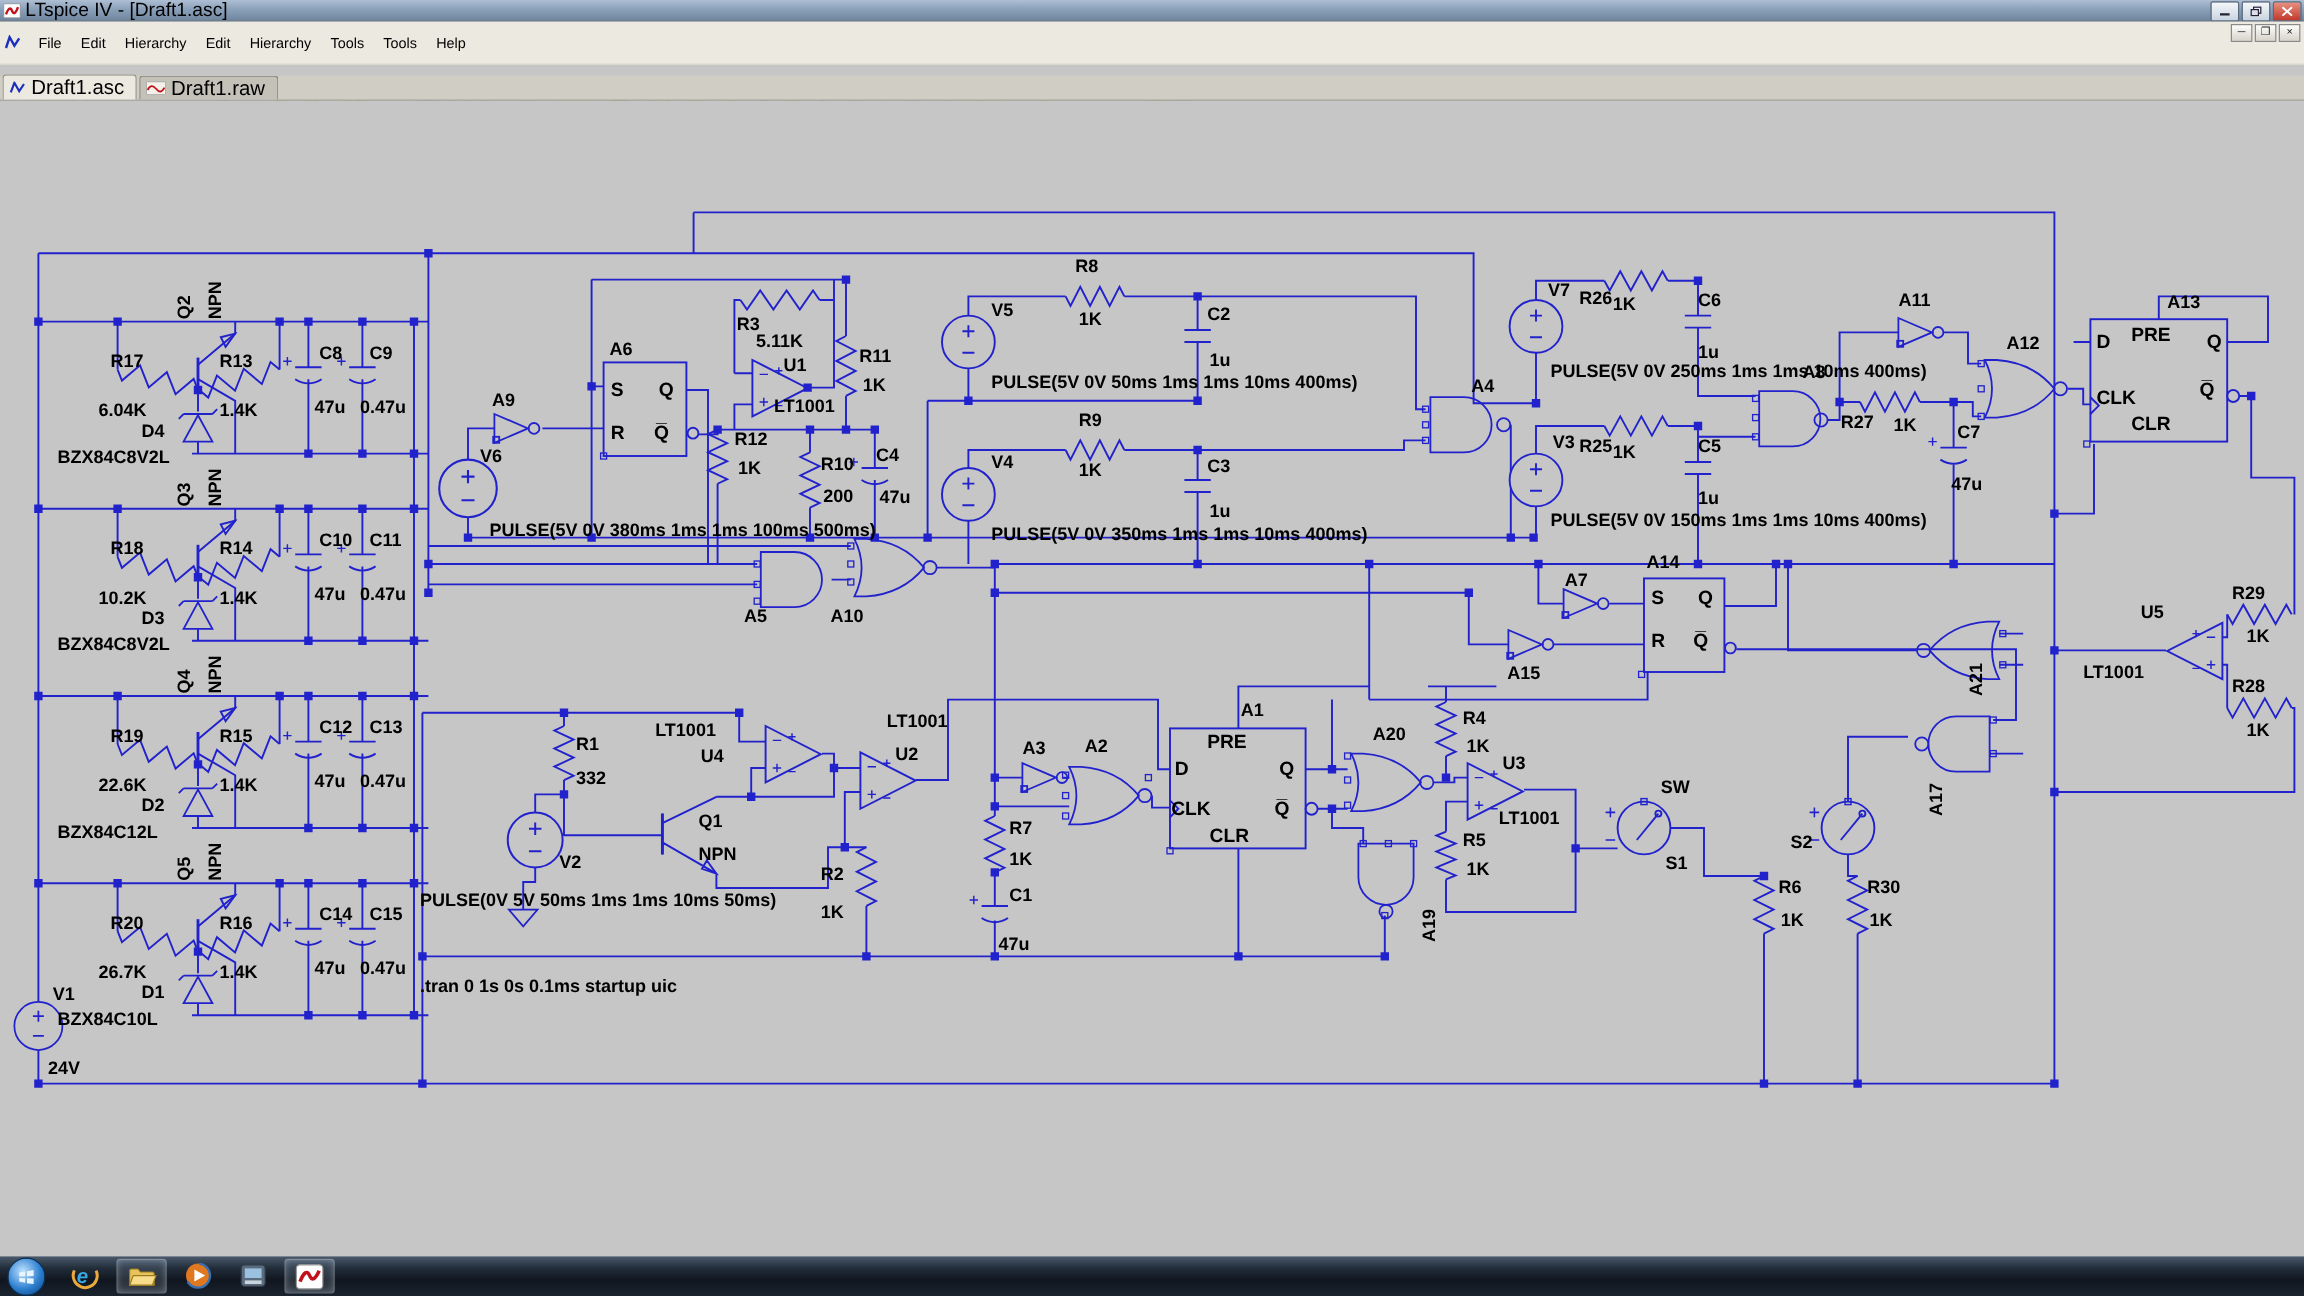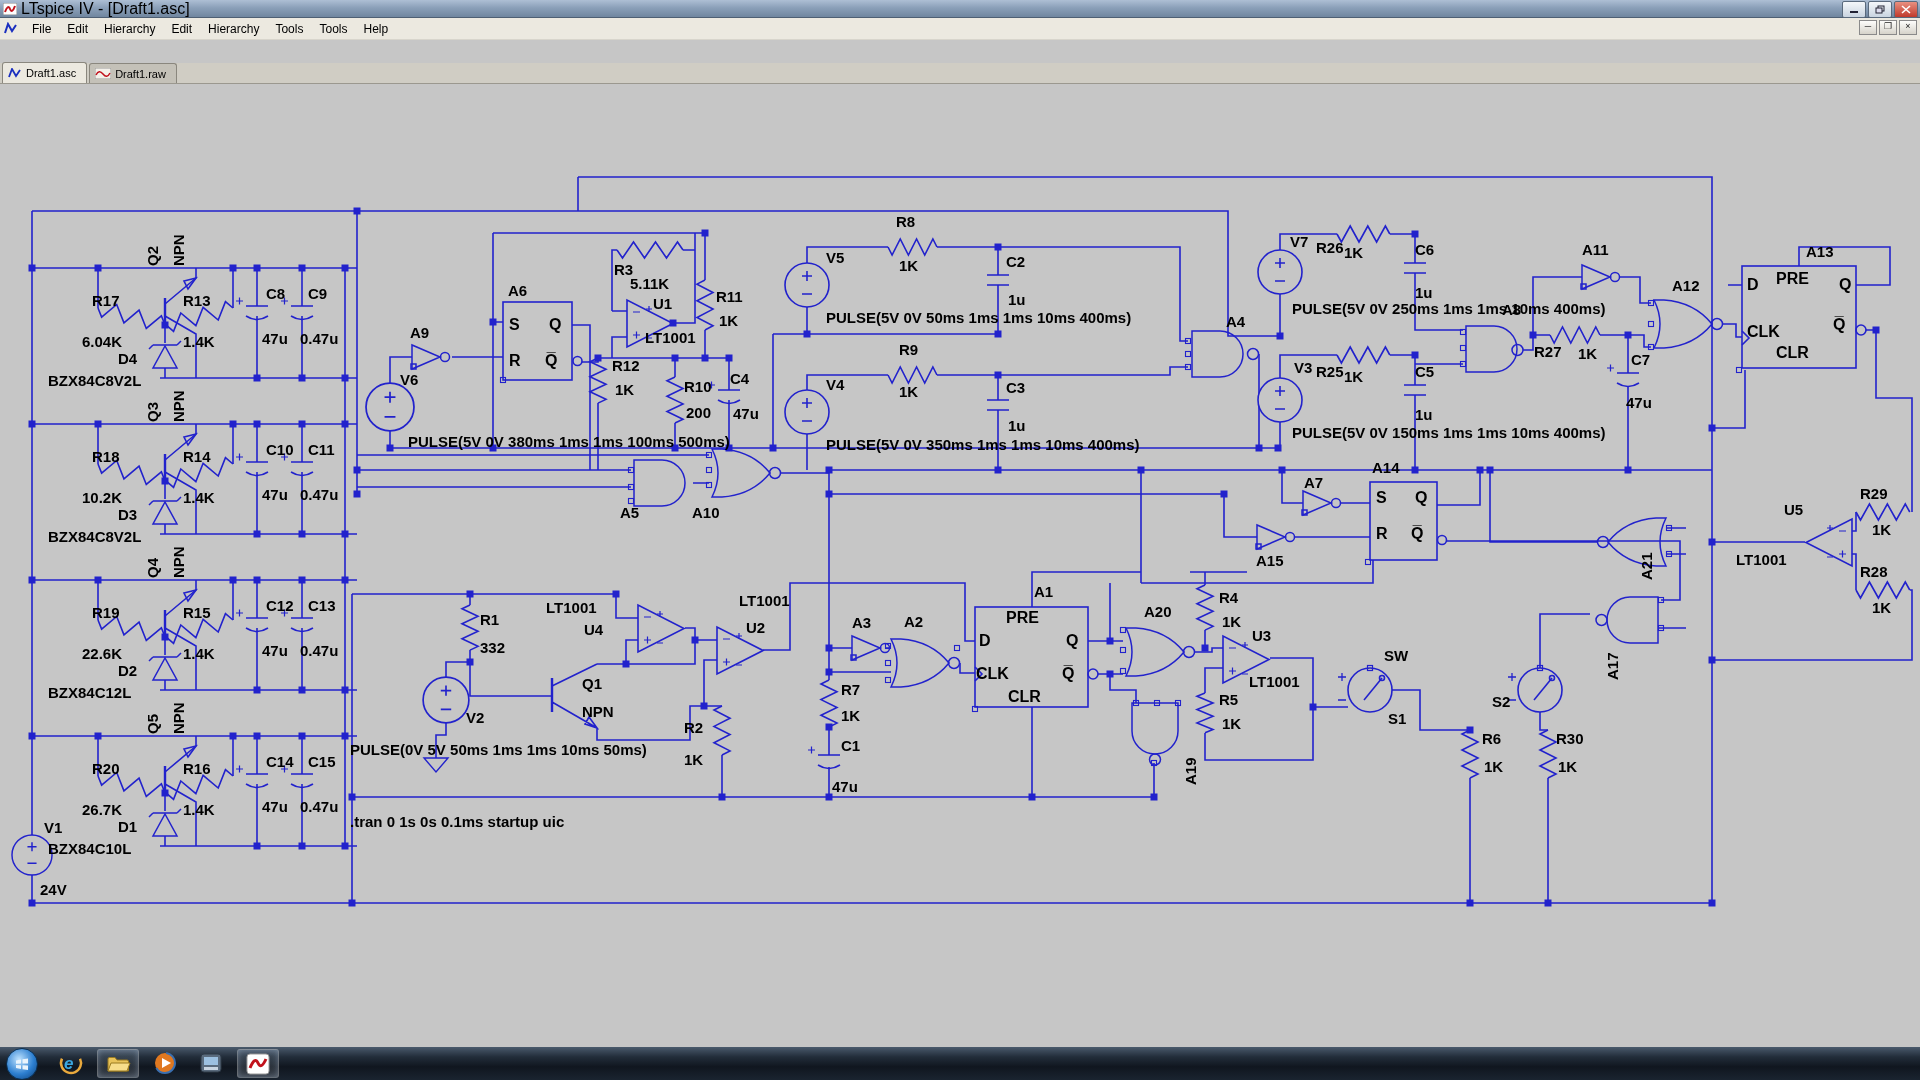--- a/index.html
+++ b/index.html
@@ -9,37 +9,37 @@
   .titlebar{position:absolute;left:0;top:0;width:100%;height:18px;
     background:linear-gradient(180deg,#aebfd4,#8ba0b9 45%,#70869f);
     display:flex;align-items:center;border-bottom:1px solid #4e5f73;box-sizing:border-box;}
   .titlebar .appicon{width:14px;height:12px;margin:0 4px 0 3px;}
   .titlebar .title{font-size:16px;color:#000;}
   .winbtns{position:absolute;right:2px;top:1px;display:flex;gap:2px;}
   .wbtn{width:22px;height:15px;border:1px solid #5a6a7d;border-radius:2px;
     background:linear-gradient(#f4f7fa,#c9d4e0);display:flex;align-items:center;justify-content:center;}
   .wbtn.close{background:linear-gradient(#e89080,#c0392b);}
   
-  .menubar{position:absolute;left:0;top:18px;width:100%;height:22px;background:#ece9e0;
+  .menubar{position:absolute;left:0;top:18px;width:100%;height:36px;background:#ece9e0;
     display:flex;align-items:center;font-size:12px;color:#000;border-bottom:1px solid #d8d5cc;box-sizing:border-box;}
   .menubar .childicon{width:15px;height:13px;margin:0 6px 0 3px;}
   .menubar .mitem{padding:1px 8px;cursor:default;}
   .mdibtns{position:absolute;right:3px;top:2px;display:flex;gap:2px;}
   .mdib{width:16px;height:13px;border:1px solid #8a8a8a;background:linear-gradient(#fdfdfb,#d6d3ca);
     font-size:9px;line-height:11px;text-align:center;color:#222;}
   
   .toolbar{position:absolute;left:0;top:36px;width:100%;height:27px;background:#ece9e0;
     border-bottom:1px solid #b5b2a8;display:flex;align-items:center;padding-left:4px;box-sizing:border-box;margin-top:32px;}
   .tb{width:23px;height:22px;display:flex;align-items:center;justify-content:center;border:1px solid transparent;}
   .tb.disabled{filter:grayscale(1) opacity(.4);}
   .tsep{width:2px;height:20px;margin:0 3px;border-left:1px solid #b9b6ad;border-right:1px solid #fff;}
   
   .tabbar{position:absolute;left:0;top:63px;width:100%;height:21px;background:#d0cdc4;
     display:flex;align-items:flex-end;padding-left:2px;box-sizing:border-box;border-bottom:1px solid #9b988f;}
-  .tab{height:19px;display:flex;align-items:center;gap:4px;font-size:11px;color:#000;
+  .tab{height:19px;display:flex;align-items:center;gap:4px;font-size:17px;color:#000;
     padding:0 10px 0 5px;border:1px solid #8a877e;border-bottom:none;border-radius:3px 3px 0 0;
     background:#c4c1b8;margin-right:2px;}
   .tab.active{background:#ece9e0;height:20px;}
   
   .canvas{position:absolute;left:0;top:84px;width:1920px;height:963px;background:#c6c6c6;}
   .canvas svg{display:block;}
   .lbl{font-family:"Liberation Sans",sans-serif;font-size:15px;font-weight:bold;fill:#000;}
   .pin{font-family:"Liberation Sans",sans-serif;font-size:16px;font-weight:bold;fill:#000;}
   
   .taskbar{position:absolute;left:0;top:1047px;width:100%;height:33px;

